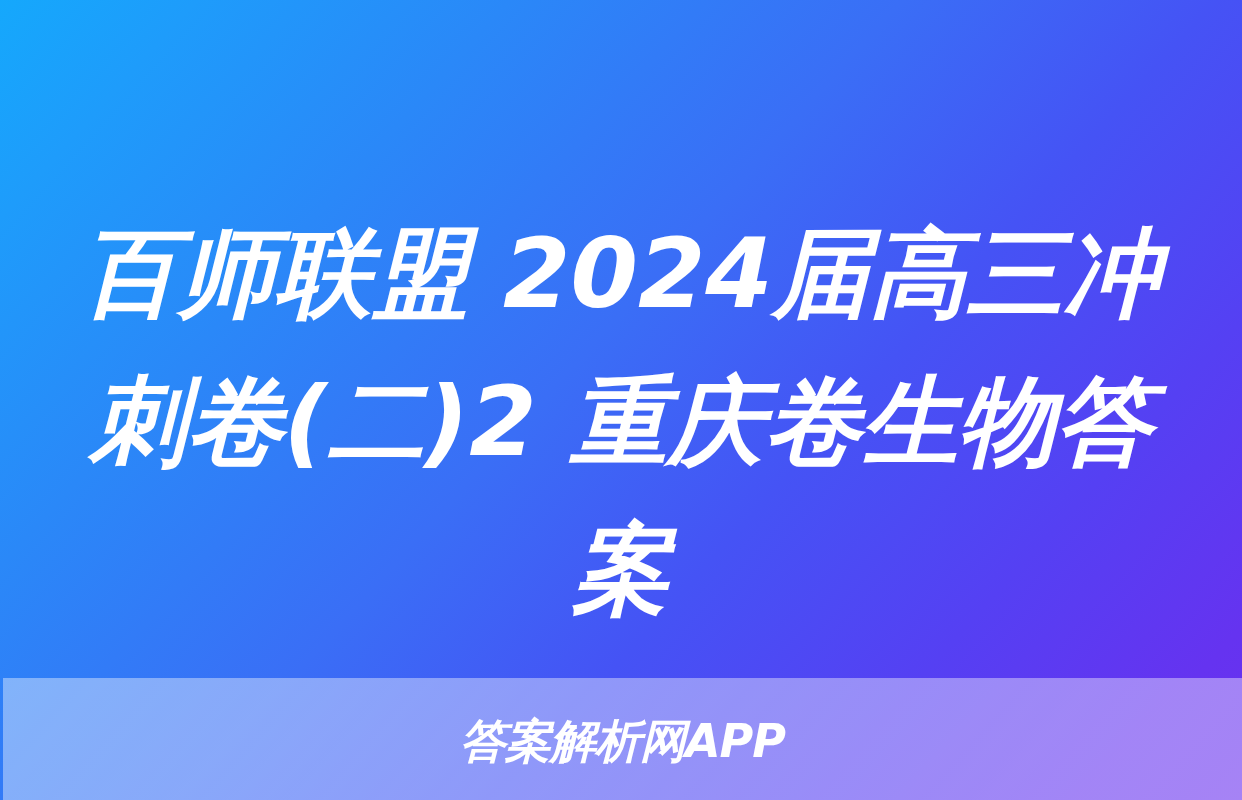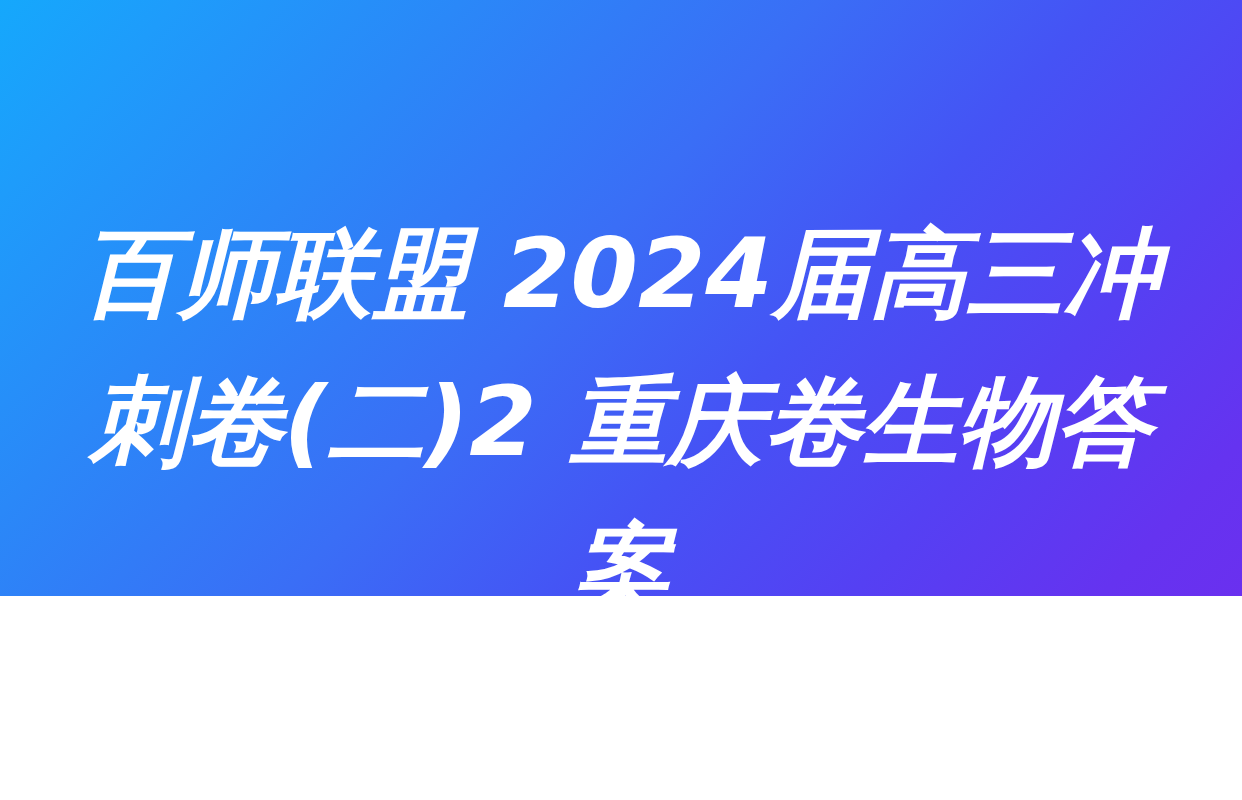--- a/index.html
+++ b/index.html
@@ -10,21 +10,21 @@
     overflow: hidden;
   }
 
   body {
     font-family: "Liberation Sans", "DejaVu Sans", sans-serif;
   }
 
   #poster {
     position: relative;
     width: 1242px;
-    height: 596px;
+    height: 800px;
     background: linear-gradient(132deg,
         #15a8fc 0%,
         #1e9cfb 10%,
         #2a88f8 26%,
         #3a6ef6 46%,
         #4553f5 62%,
         #5540f3 78%,
         #6533f0 92%,
         #6a30ef 100%);
     overflow: hidden;
@@ -84,14 +84,17 @@
 </style>
 </head>
 <body>
 
 <div id="poster">
 
   <div id="headline-block">
     <h1 id="headline">百师联盟 2024届高三冲刺卷(二)2 重庆卷生物答案</h1>
   </div>
 
+  <div id="watermark-band">
+    <span id="watermark-text">答案解析网APP</span>
+  </div>
 
 </div>
 
 </body></html>

